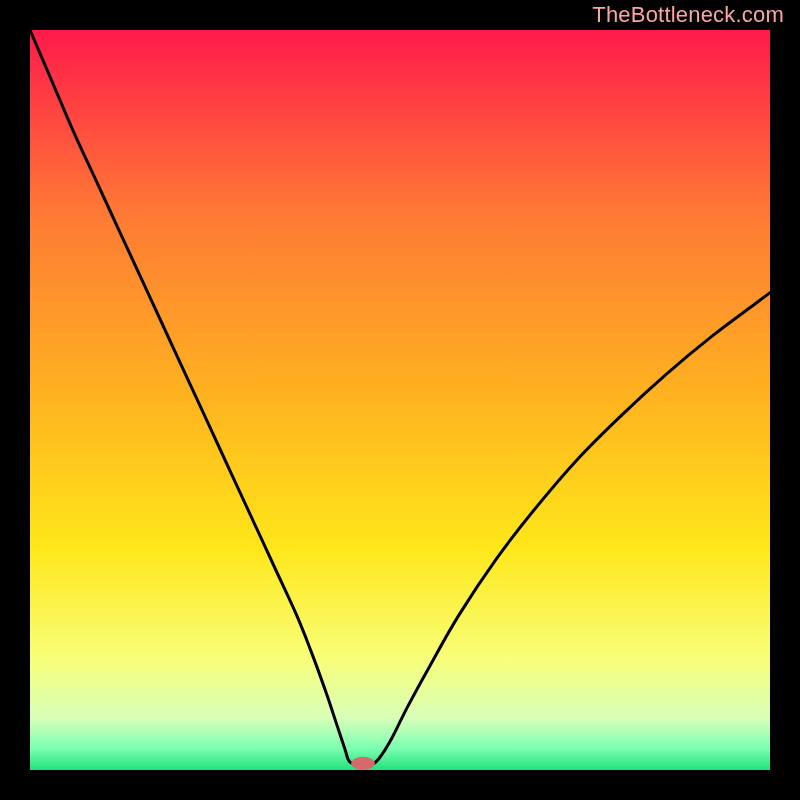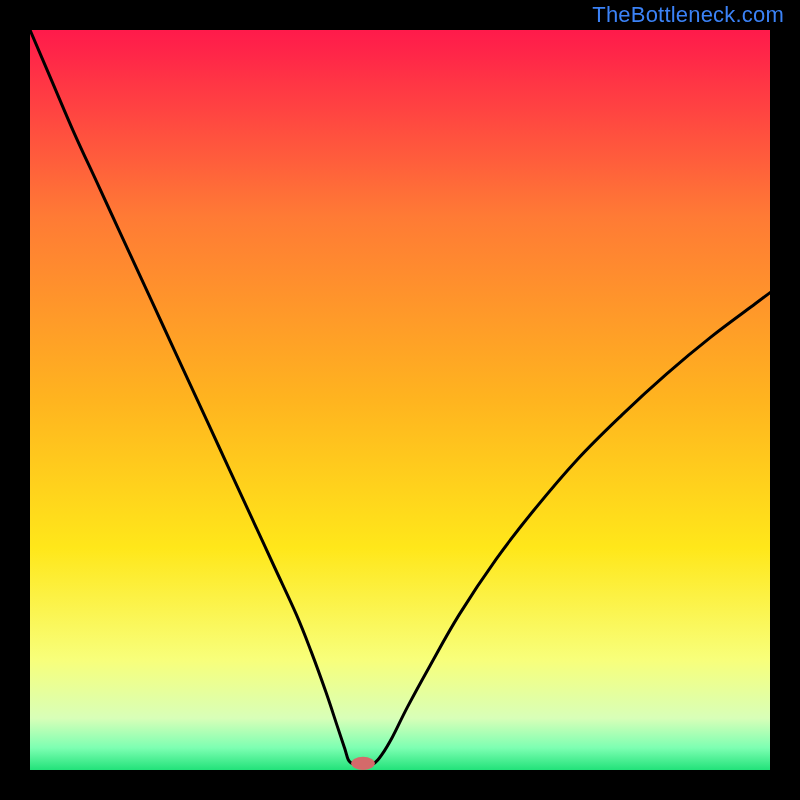--- a/index.html
+++ b/index.html
@@ -7,21 +7,21 @@
   .frame {
     position: absolute;
     left: 0; top: 0;
     width: 800px; height: 800px;
     background: #000;
   }
   .watermark {
     position: absolute;
     top: 2px;
     right: 16px;
-    color: #3b82f6;
+    color: #fca5a5;
     font-size: 22px;
     font-weight: 400;
     letter-spacing: 0.2px;
   }
   .plot-wrap {
     position: absolute;
     left: 30px;
     top: 30px;
     width: 740px;
     height: 740px;

